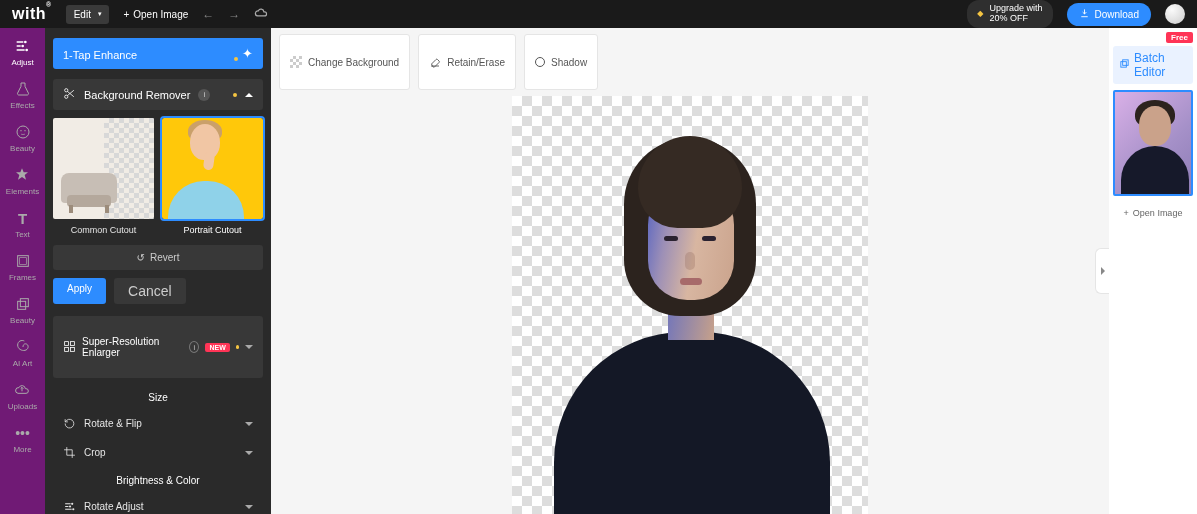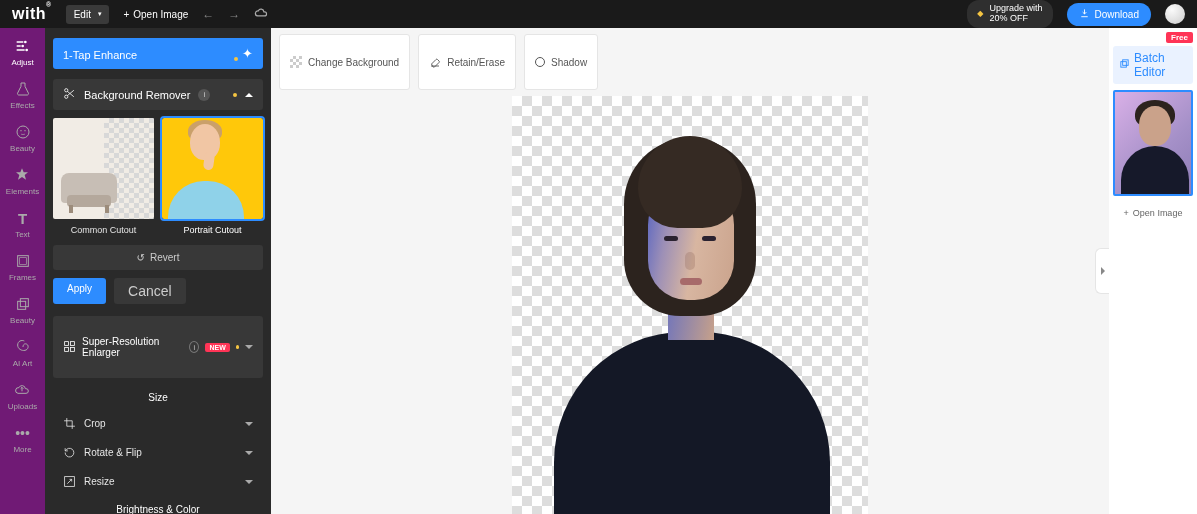--- a/index.html
+++ b/index.html
@@ -317,40 +317,31 @@
       <span class="info-ic">i</span>
       <span class="new-badge">NEW</span>
       <span class="dot"></span>
       <span class="chev-down-small"></span>
     </div>
 
     <div class="section-title">Size</div>
 
     <div class="row-tile">
       <svg viewBox="0 0 24 24">
-          <path d="M7 2v15h15M2 7h15v15" stroke="#e5e5e5" stroke-width="1.5" fill="none"></path>
-        </svg>
-      <span>Crop</span>
-      <span class="spacer"></span>
-        <span class="chev-down-small"></span>
-    </div>
-    <div class="row-tile">
-      <svg viewBox="0 0 24 24">
           <path d="M4 12a8 8 0 1 0 3-6L4 9m0 0V4m0 5h5" stroke="#e5e5e5" stroke-width="1.5" fill="none"></path>
         </svg>
       <span>Rotate &amp; Flip</span>
       <span class="spacer"></span>
         <span class="chev-down-small"></span>
     </div>
     <div class="row-tile">
       <svg viewBox="0 0 24 24">
-          <rect x="3" y="3" width="18" height="18" stroke="#e5e5e5" stroke-width="1.5" fill="none"></rect>
-          <path d="M8 16l8-8m0 0h-4m4 0v4" stroke="#e5e5e5" stroke-width="1.5" fill="none"></path>
+          <path d="M7 2v15h15M2 7h15v15" stroke="#e5e5e5" stroke-width="1.5" fill="none"></path>
         </svg>
-      <span>Resize</span>
+      <span>Crop</span>
       <span class="spacer"></span>
         <span class="chev-down-small"></span>
     </div>
 
     <div class="section-title">Brightness &amp; Color</div>
 
     <div class="row-tile">
       <svg viewBox="0 0 24 24">
           <path d="M4 7h10M4 12h6M4 17h12" stroke="#e5e5e5" stroke-width="2"></path>
           <circle cx="17" cy="7" r="2" fill="#e5e5e5"></circle>

